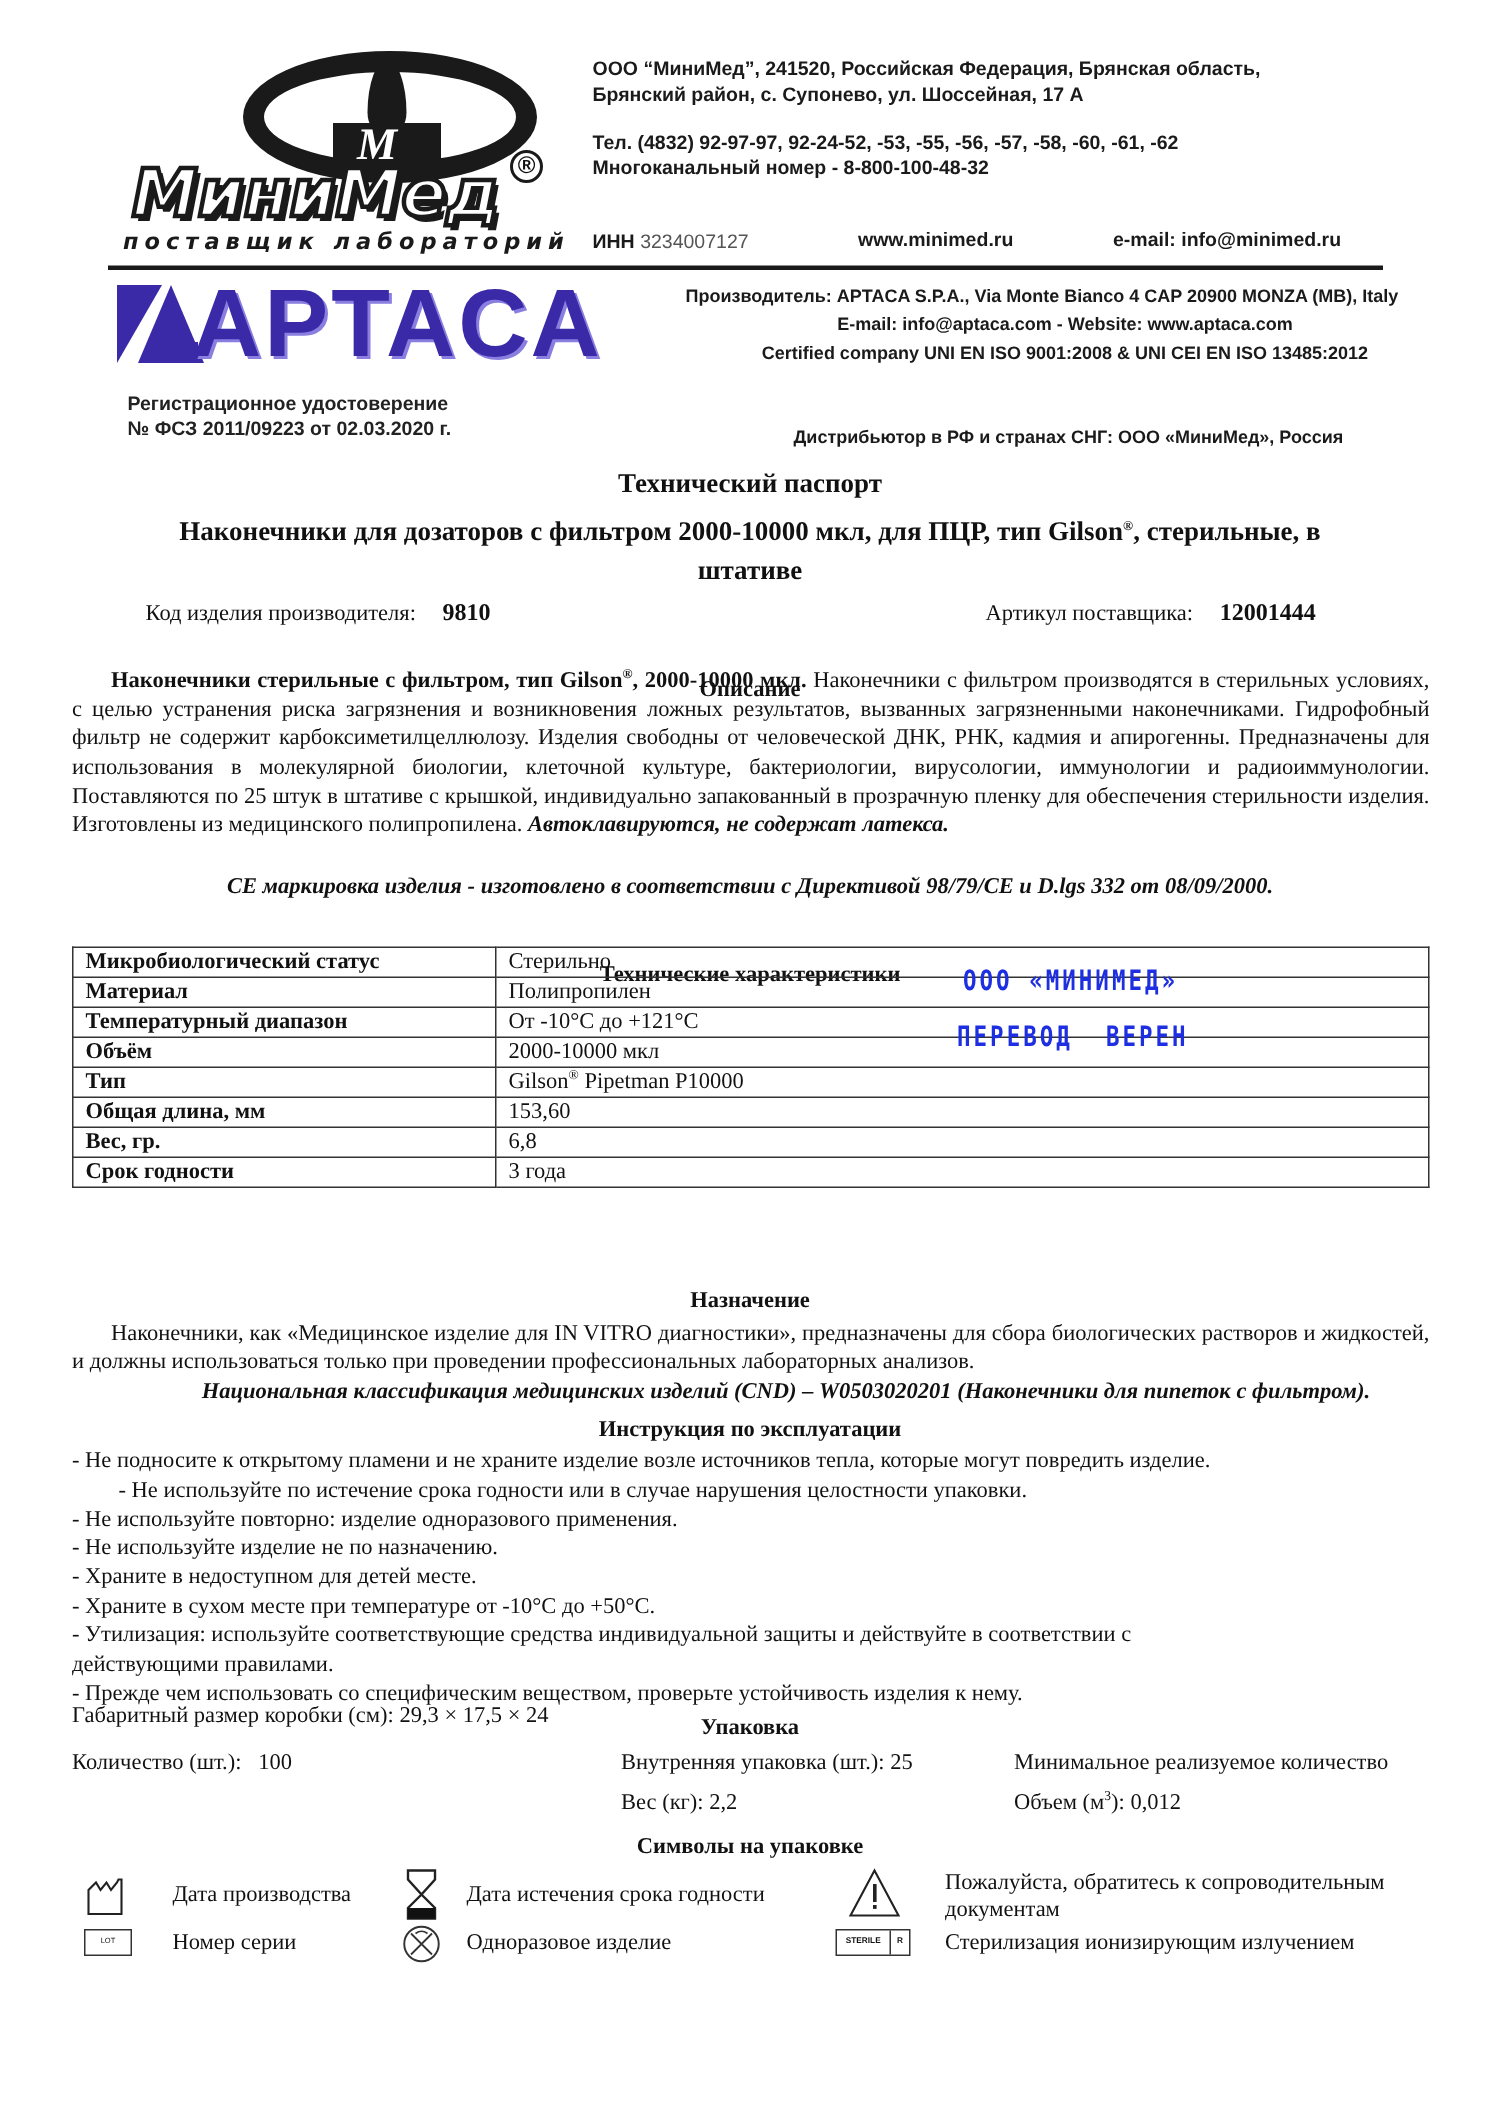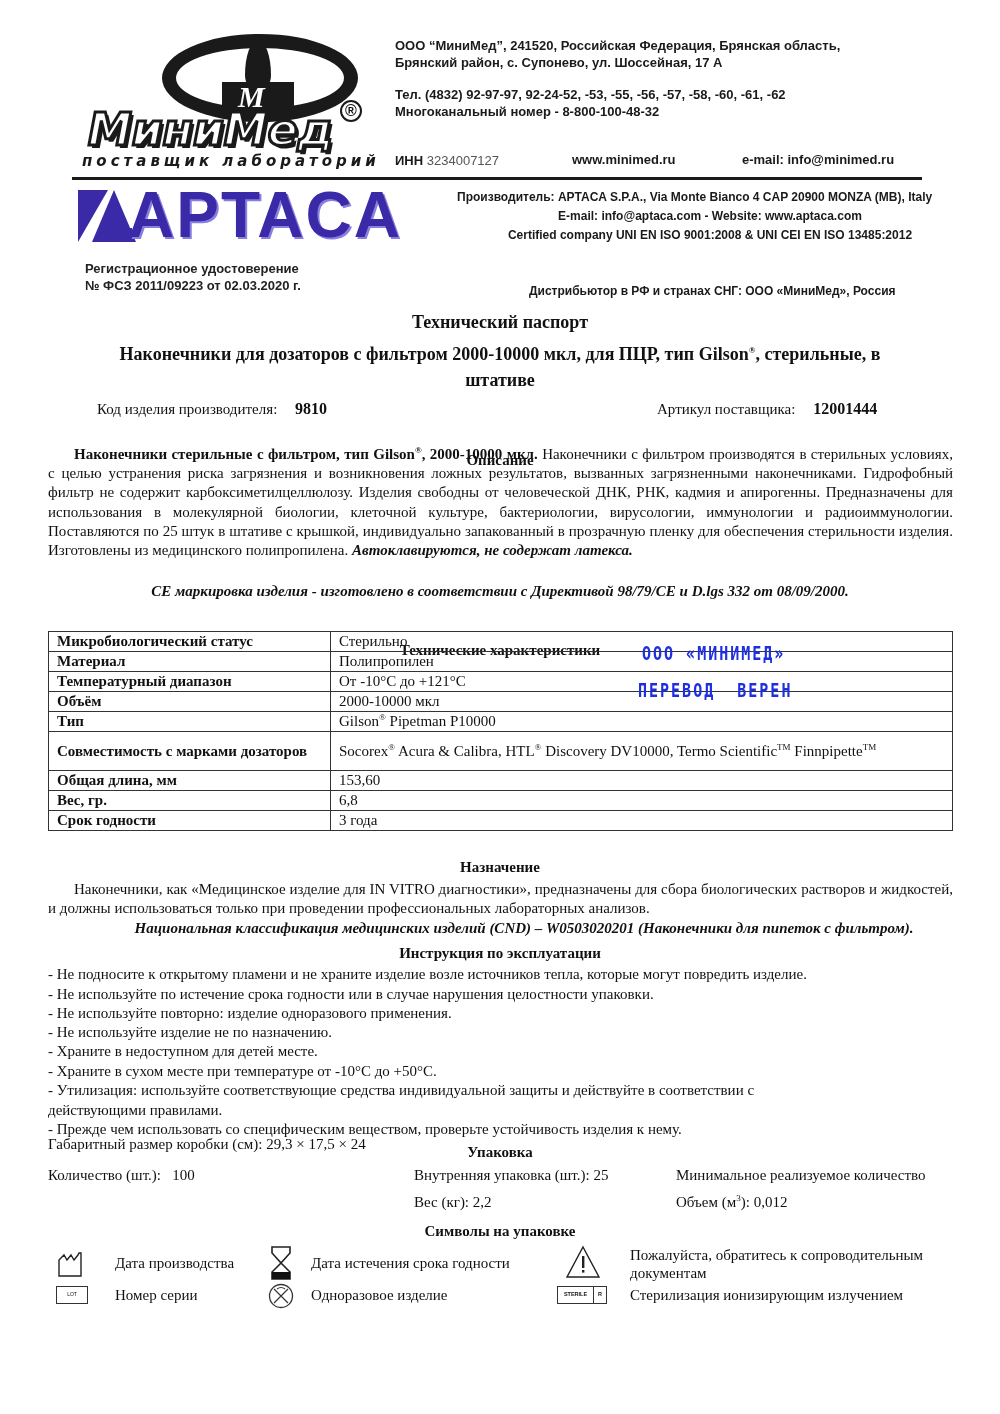--- a/index.html
+++ b/index.html
@@ -132,24 +132,20 @@
         <td>От -10°C до +121°C</td>
       </tr>
   <tr>
         <td class="k">Объём</td>
         <td>2000-10000 мкл</td>
       </tr>
   <tr>
         <td class="k">Тип</td>
         <td><span>Gilson</span><sup>®</sup><span> Pipetman P10000</span></td>
       </tr>
-  <tr class="tall">
-        <td class="k">Совместимость с марками дозаторов</td>
-        <td><span>Socorex</span><sup>®</sup><span> Acura &amp; Calibra, HTL</span><sup>®</sup><span> Discovery DV10000, Termo Scientific</span><sup>TM</sup><span> Finnpipette</span><sup>TM</sup></td>
-      </tr>
   <tr>
         <td class="k">Общая длина, мм</td>
         <td>153,60</td>
       </tr>
   <tr>
         <td class="k">Вес, гр.</td>
         <td>6,8</td>
       </tr>
   <tr>
         <td class="k">Срок годности</td>
@@ -160,21 +156,21 @@
 
 <div class="abs stamp" style="left:642px;top:645px;">ООО «МИНИМЕД»</div>
 <div class="abs stamp" style="left:638px;top:682px;white-space:pre;">ПЕРЕВОД  ВЕРЕН</div>
 
 <div class="abs center h-sec" style="top:859px;">Назначение</div>
 <div class="abs para" style="top:880px;text-indent:26px;">Наконечники, как «Медицинское изделие для IN VITRO диагностики», предназначены для сбора биологических растворов и жидкостей, и должны использоваться только при проведении профессиональных лабораторных анализов.</div>
 <div class="abs center" style="top:920px;left:24px;font-size:15px;font-weight:bold;font-style:italic;">Национальная классификация медицинских изделий (CND) – W0503020201 (Наконечники для пипеток с фильтром).</div>
 
 <div class="abs center h-sec" style="top:945px;">Инструкция по эксплуатации</div>
 <div class="abs line" style="top:965px;">- Не подносите к открытому пламени и не храните изделие возле источников тепла, которые могут повредить изделие.</div>
-<div class="abs line" style="top:985px;">- Не используйте по истечение срока годности или в случае нарушения целостности упаковки.</div>
+<div class="abs line" style="top:985px;margin-left:31px;">- Не используйте по истечение срока годности или в случае нарушения целостности упаковки.</div>
 <div class="abs line" style="top:1004px;">- Не используйте повторно: изделие одноразового применения.</div>
 <div class="abs line" style="top:1023px;">- Не используйте изделие не по назначению.</div>
 <div class="abs line" style="top:1042px;">- Храните в недоступном для детей месте.</div>
 <div class="abs line" style="top:1062px;">- Храните в сухом месте при температуре от -10°C до +50°C.</div>
 <div class="abs line" style="top:1081px;">- Утилизация: используйте соответствующие средства индивидуальной защиты и действуйте в соответствии с</div>
 <div class="abs line" style="top:1101px;">действующими правилами.</div>
 <div class="abs line" style="top:1120px;">- Прежде чем использовать со специфическим веществом, проверьте устойчивость изделия к нему.</div>
 
 <div class="abs center h-sec" style="top:1144px;">Упаковка</div>
 <div class="abs pack" style="left:48px;top:1167px;white-space:pre;">Количество (шт.):   100</div>

